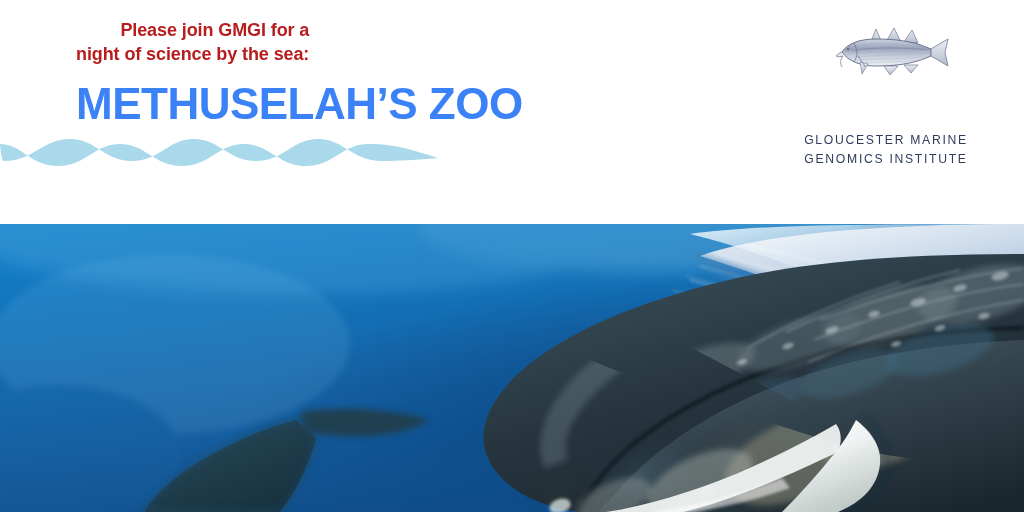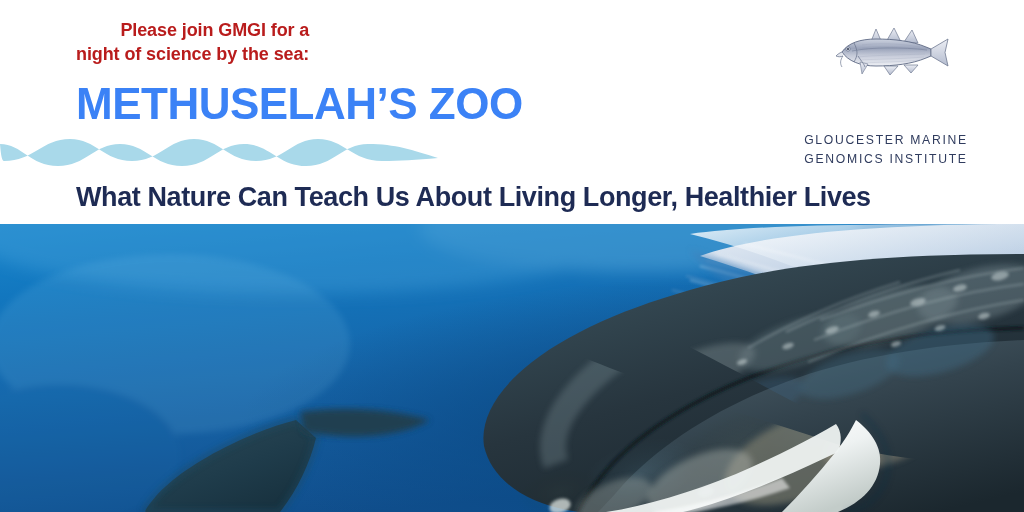--- a/index.html
+++ b/index.html
@@ -144,21 +144,20 @@
                C 416,24 400,25 382,25
                C 352,25 344,3 318,3
                C 292,3 284,25 256,25
                C 228,25 220,3 194,3
                C 168,3 160,25 132,25
                C 104,25 96,3 70,3
                C 42,3 34,25 4,25
                C 2,25 1,20 0,8 Z" fill="#a9d9ea"></path>
     </svg>
 
-    <div class="tagline">What Nature Can Teach Us About Living Longer, Healthier Lives</div>
 
     <div id="logo">
 
       <svg id="logo-fish" viewBox="0 0 120 54">
         <defs>
           <linearGradient id="fishBody" x1="0" y1="0" x2="0" y2="1">
             <stop offset="0%" stop-color="#cdd3e0"></stop>
             <stop offset="35%" stop-color="#9aa3ba"></stop>
             <stop offset="62%" stop-color="#c6cbd9"></stop>
             <stop offset="100%" stop-color="#eef0f5"></stop>

